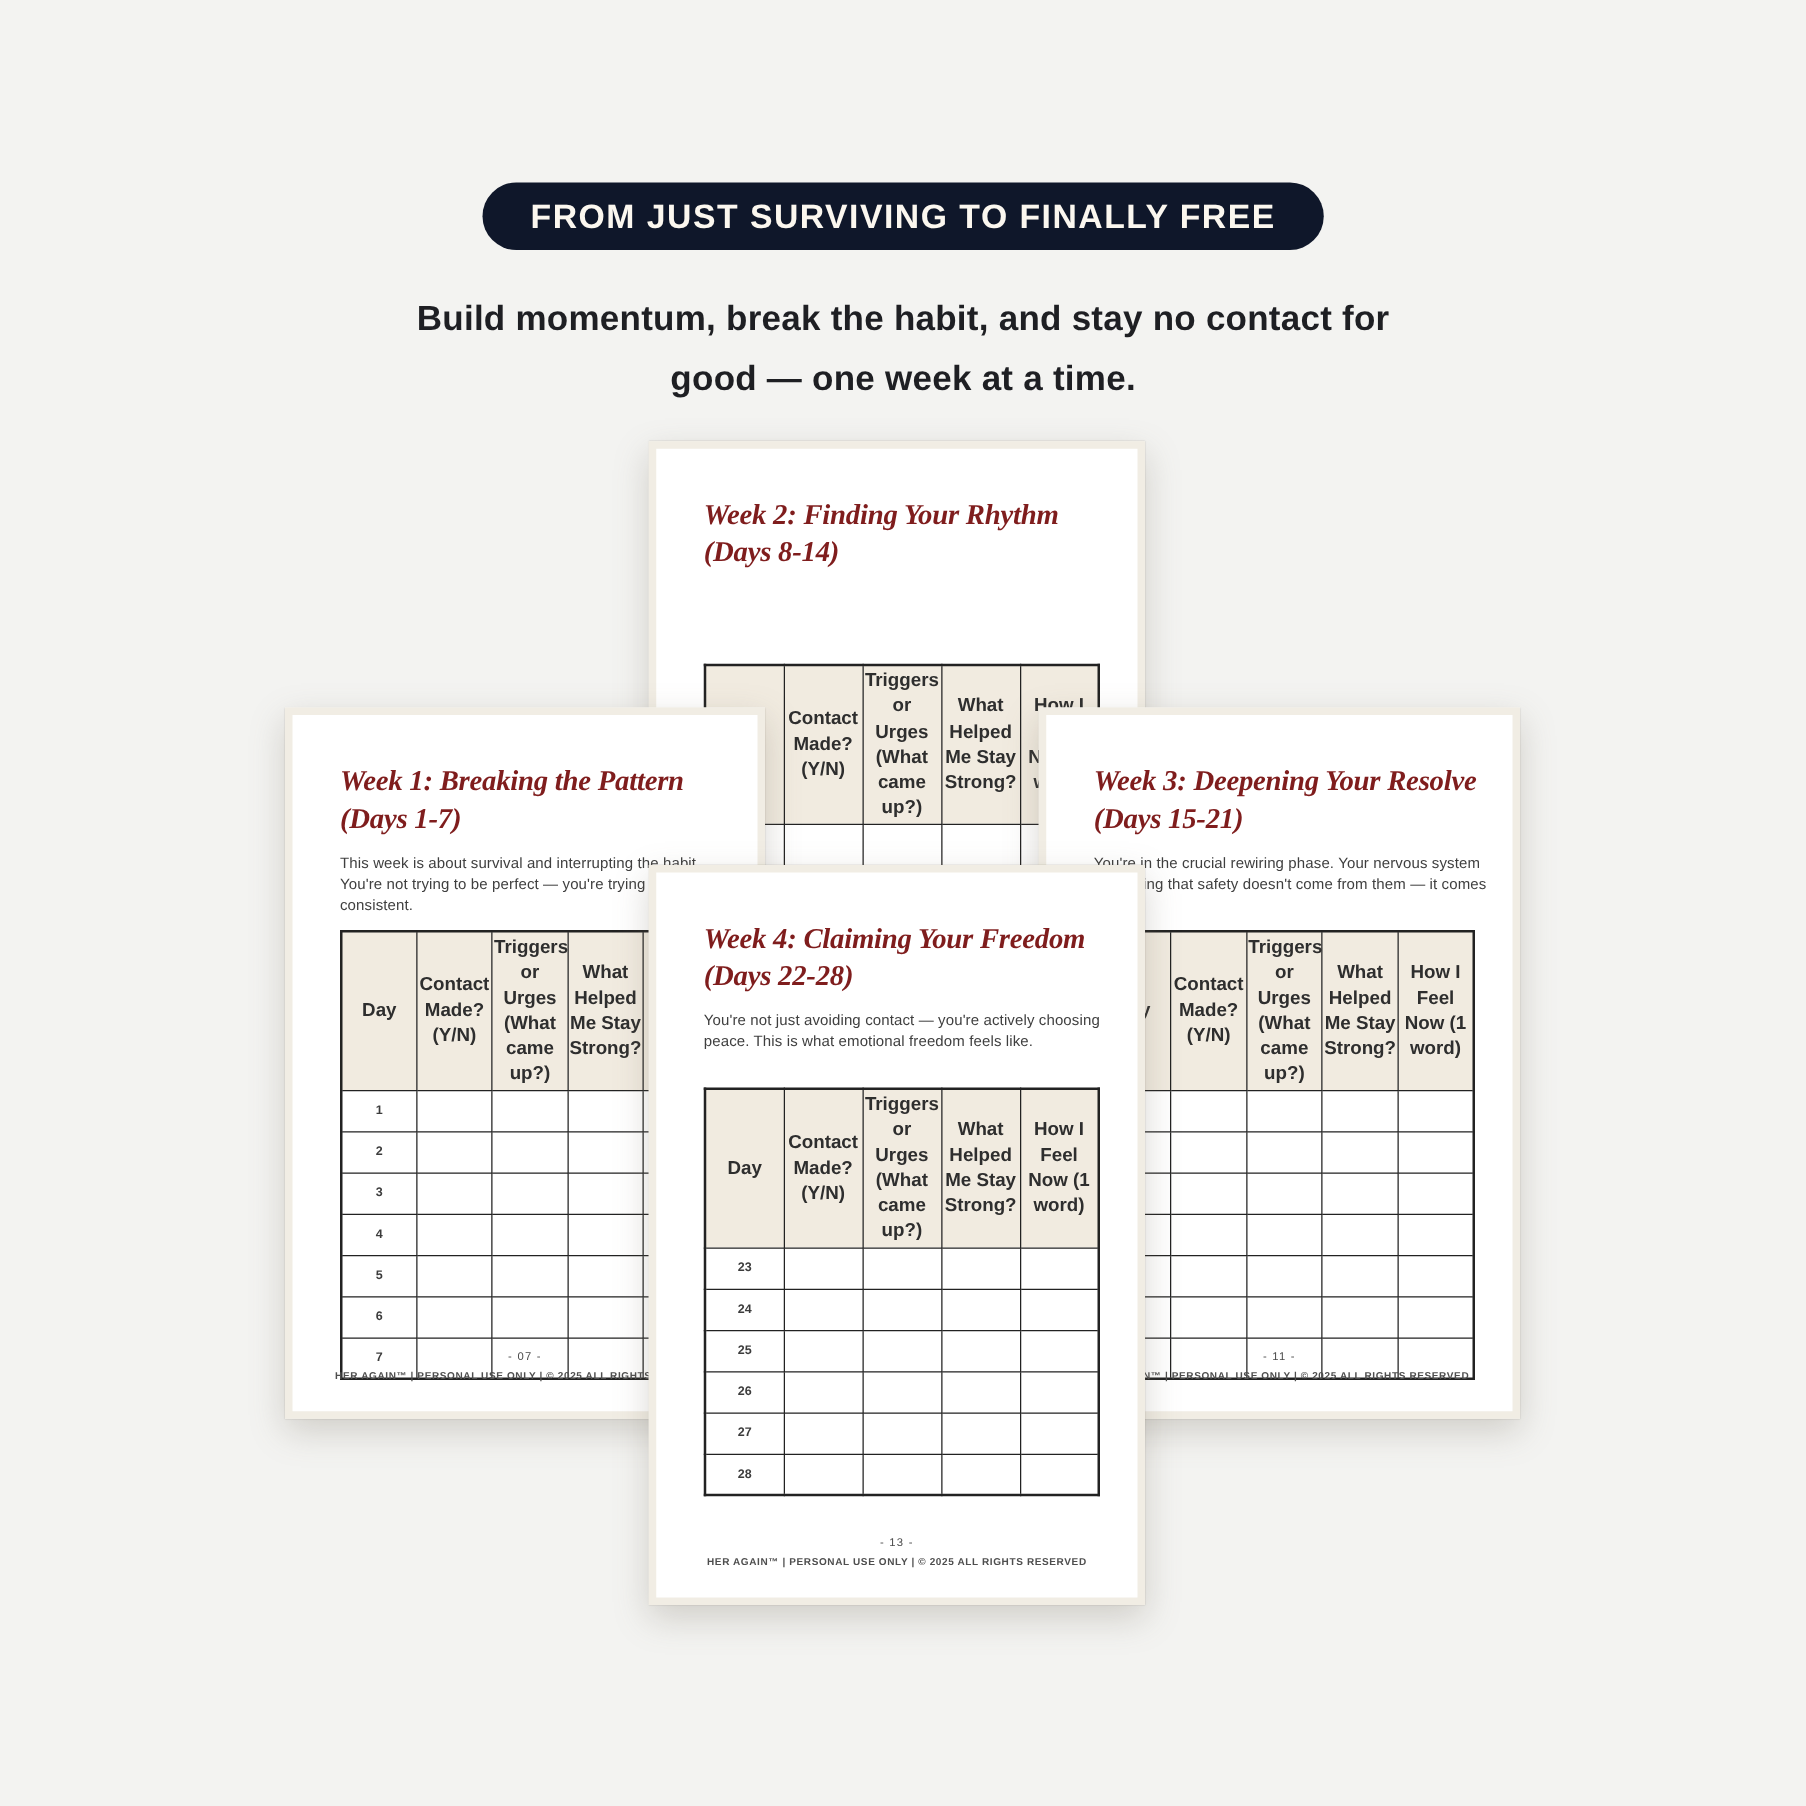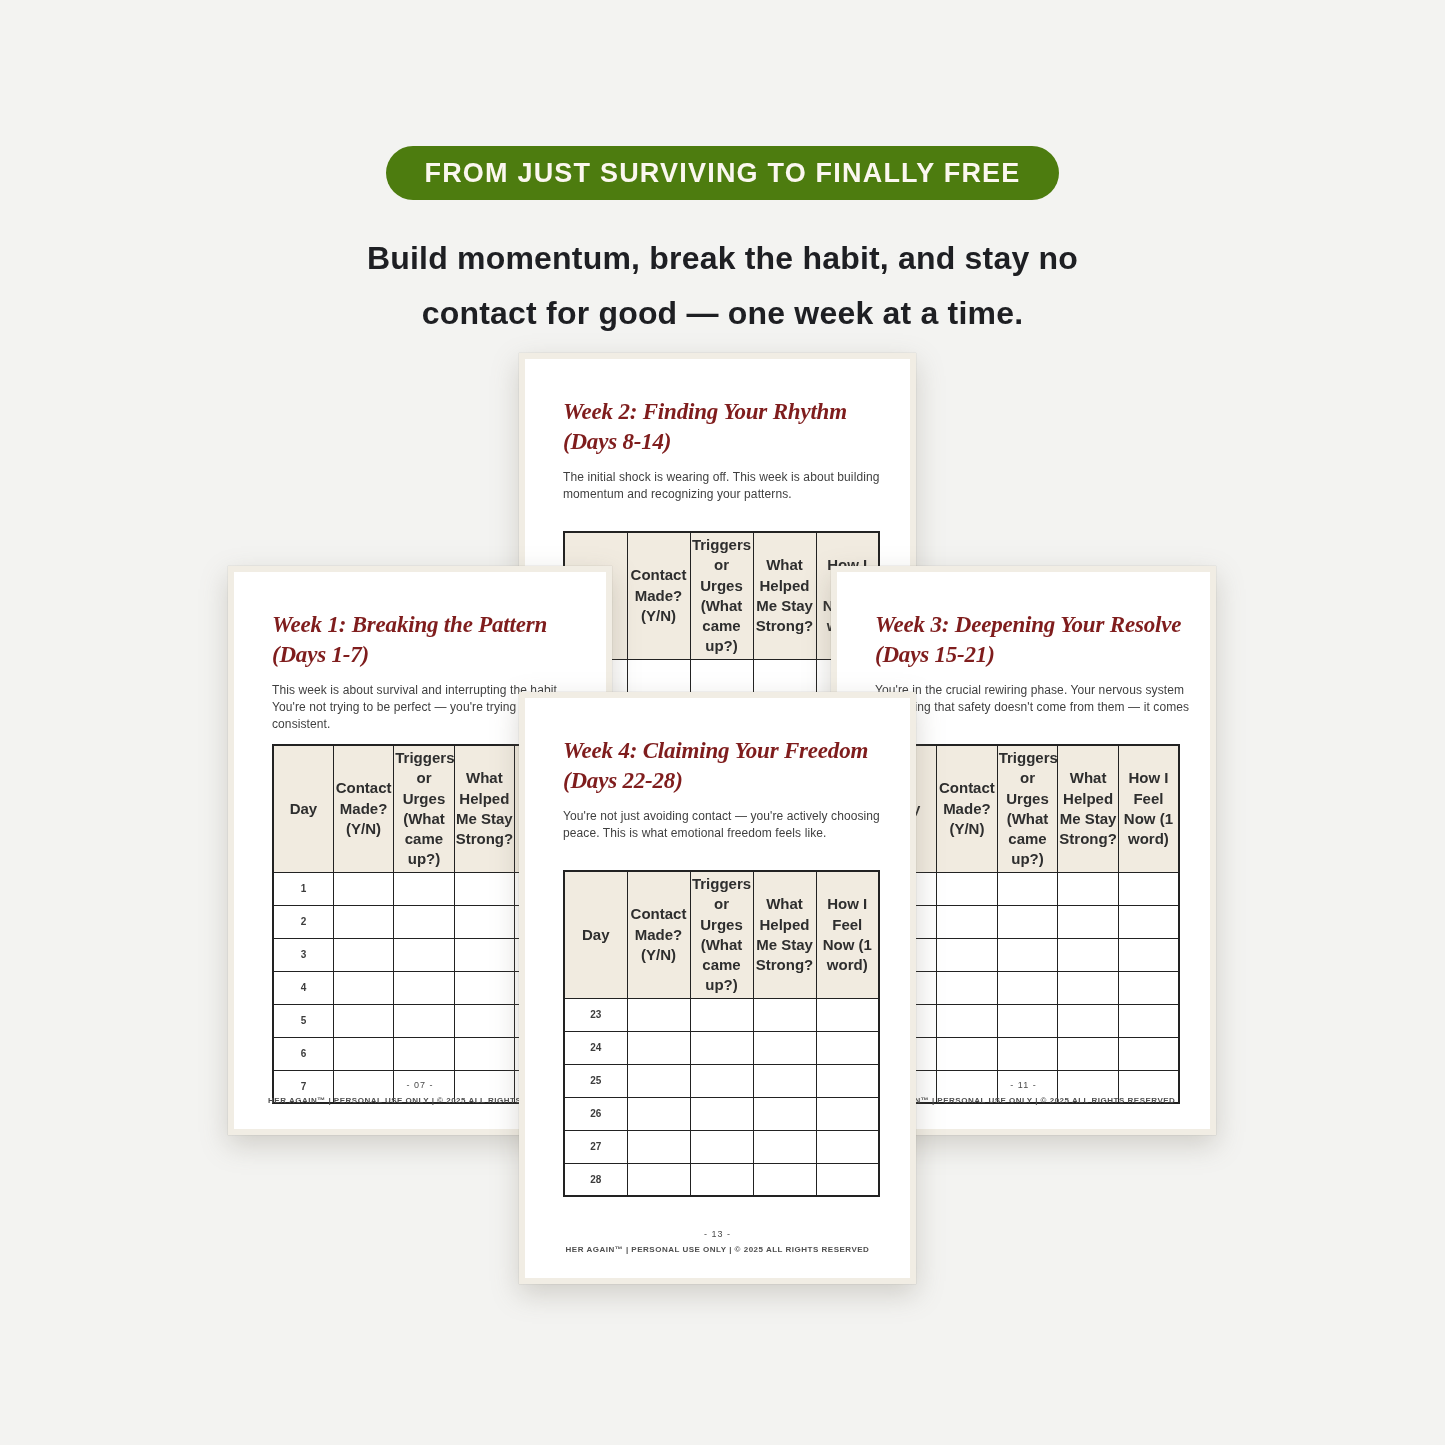--- a/index.html
+++ b/index.html
@@ -16,35 +16,35 @@
   }
 
   
   .hero {
     position: absolute;
     top: 146px; left: 0; right: 0;
     display: flex; flex-direction: column; align-items: center;
     z-index: 10;
   }
   .banner-pill {
-    background: #4d7c0f;
+    background: #0f172a;
     color: #fbf7ef;
     font-size: 27px;
     font-weight: 700;
     letter-spacing: 1.2px;
     line-height: 1;
     padding: 14px 38px 13px;
     border-radius: 32px;
     white-space: nowrap;
   }
   .subtitle {
     margin-top: 31px;
     max-width: 790px;
     text-align: center;
-    font-size: 32px;
+    font-size: 28px;
     font-weight: 700;
     line-height: 1.72;
     letter-spacing: 0.2px;
     color: #1e1f23;
   }
 
   
   .page {
     position: absolute;
     background: #ffffff;
@@ -140,21 +140,20 @@
     <div class="banner-pill">FROM JUST SURVIVING TO FINALLY FREE</div>
     <div class="subtitle">Build momentum, break the habit, and stay no contact for good — one week at a time.</div>
   </div>
 
   <section class="page page-week2">
     <div class="page-inner">
       <h2 class="page-title">
         <span>Week 2: Finding Your Rhythm</span>
         <span>(Days 8-14)</span>
       </h2>
-      <p class="page-intro">The initial shock is wearing off. This week is about building momentum and recognizing your patterns.</p>
       <div class="table-wrap">
         <table class="tracker-table">
             <thead>
               <tr>
                 <th>Day</th>
                 <th>Contact Made?
 (Y/N)</th>
                 <th>Triggers or
 Urges (What
 came up?)</th>

